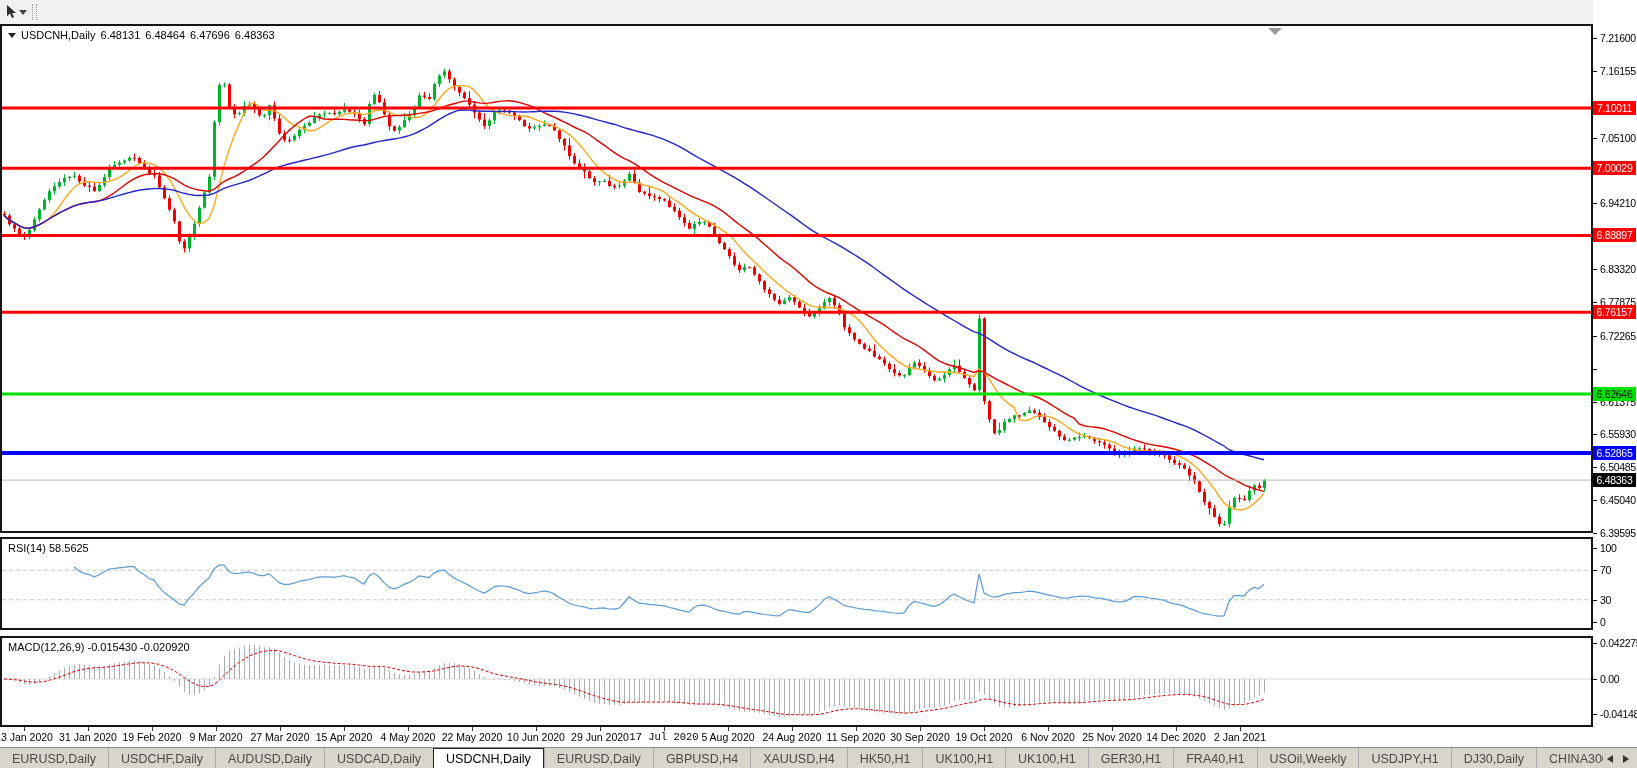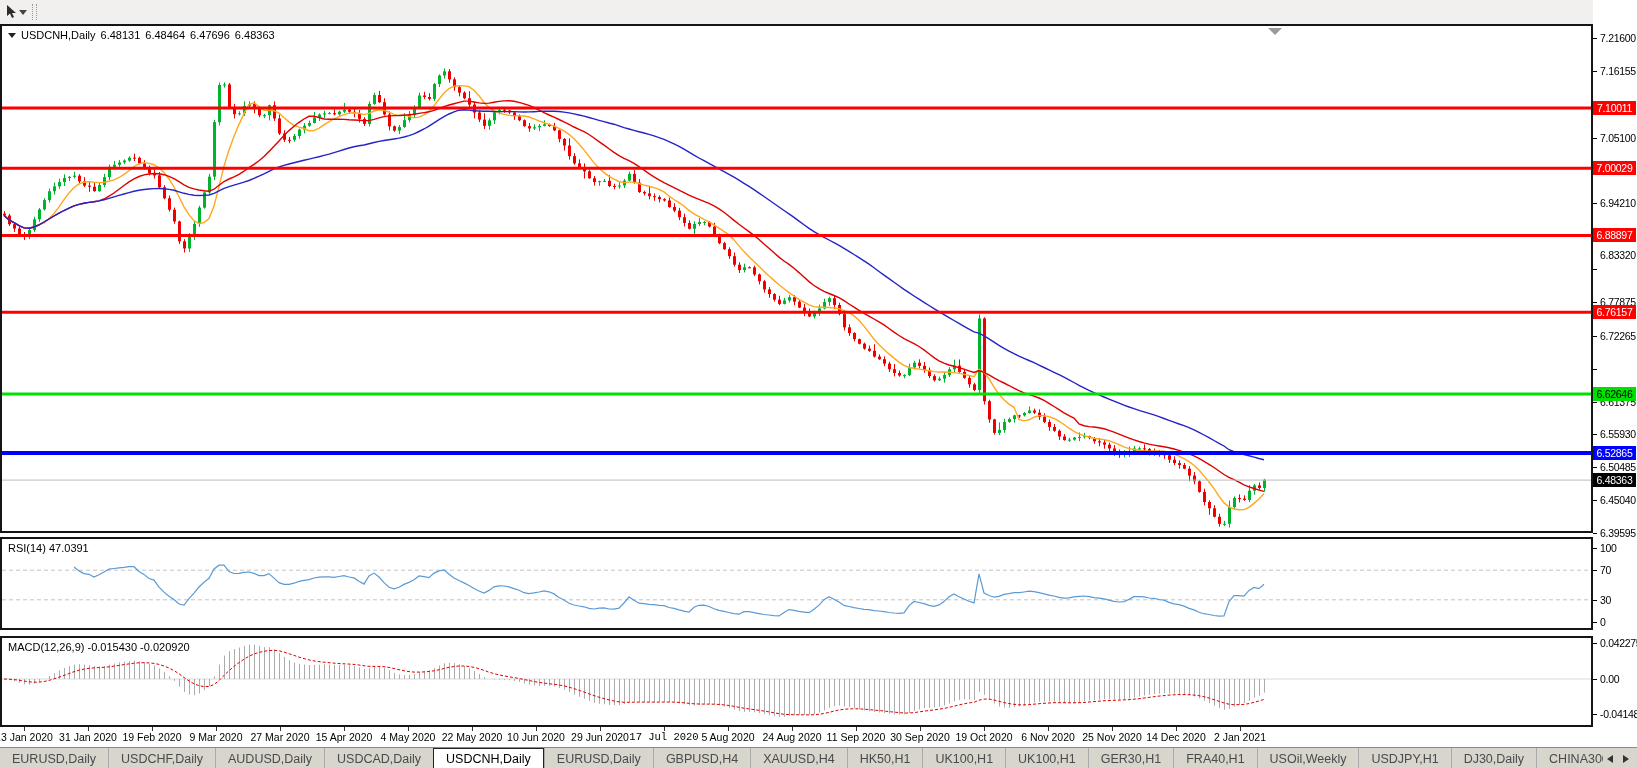--- a/index.html
+++ b/index.html
@@ -583,21 +583,21 @@
         <line x1="0" y1="209.41492980000035" x2="1589" y2="209.41492980000035" stroke="#FF0000" stroke-width="3"></line>
         <line x1="0" y1="286.3212138000002" x2="1589" y2="286.3212138000002" stroke="#FF0000" stroke-width="3"></line>
         <line x1="0" y1="367.88171640000024" x2="1589" y2="367.88171640000024" stroke="#00E100" stroke-width="3"></line>
         <line x1="0" y1="426.9257010000002" x2="1589" y2="426.9257010000002" stroke="#0000FF" stroke-width="4"></line>
         <line x1="0" y1="454.10247420000024" x2="1589" y2="454.10247420000024" stroke="#bdbdbd" stroke-width="1"></line>
         <path d="M1266,2 L1280,2 L1273,9 Z" fill="#9a9a9a"></path>
       </svg>
   </div>
 
   <div id="rsi-panel" class="panel">
-    <div class="panel-label"><span>RSI(14)</span> <span>47.0391</span></div>
+    <div class="panel-label"><span>RSI(14)</span> <span>58.5625</span></div>
     <svg id="rsi-svg" width="1589" height="89">
         <line x1="0" y1="31.2" x2="1589" y2="31.2" stroke="#c4c4c4" stroke-width="1" stroke-dasharray="4,3"></line>
         <line x1="0" y1="60.8" x2="1589" y2="60.8" stroke="#c4c4c4" stroke-width="1" stroke-dasharray="4,3"></line>
         <polyline points="72,28.1 77,31.9 82,34.6 87,35.3 92,38.1 97,35.7 102,33.1 107,30.1 112,29.5 117,28.9 122,28.4 127,27.6 132,27.7 137,32.4 142,35.4 147,39.5 152,41.1 157,48.1 162,53.1 167,57.2 172,60.6 177,65.0 182,66.2 187,59.6 192,54.1 197,48.0 202,43.3 207,39.3 212,30.0 217,26.2 222,26.1 227,32.6 232,34.5 237,34.4 242,33.3 247,33.0 252,34.4 257,36.6 262,36.6 267,34.6 272,39.1 277,43.6 282,45.3 287,45.3 292,44.2 297,42.4 302,41.3 307,40.6 312,39.0 317,38.2 322,37.9 327,37.8 332,38.4 337,37.5 342,36.7 347,38.0 352,38.9 357,42.3 362,45.1 367,36.9 372,34.1 377,38.0 382,43.7 387,48.3 392,49.8 397,48.2 402,45.4 407,43.4 412,40.7 417,36.9 422,37.6 427,38.6 432,34.1 437,31.9 442,30.9 447,35.2 452,39.0 457,41.5 462,43.9 467,46.5 472,49.5 477,52.0 482,54.0 487,51.4 492,47.8 497,46.8 502,47.0 507,47.9 512,49.6 517,51.3 522,53.7 527,54.6 532,53.9 537,53.0 542,51.9 547,52.8 552,54.9 557,58.6 562,61.0 567,64.2 572,66.0 577,67.0 582,67.8 587,69.3 592,70.0 597,69.2 602,68.9 607,70.0 612,70.1 617,69.1 622,64.0 627,57.9 632,61.3 637,64.2 642,64.6 647,65.4 652,65.6 657,66.3 662,66.7 667,68.5 672,69.4 677,70.9 682,72.1 687,73.1 692,68.2 697,66.3 702,66.1 707,67.5 712,69.8 717,71.3 722,72.4 727,73.5 732,74.6 737,75.2 742,72.6 747,72.6 752,73.7 757,74.6 762,75.5 767,76.0 772,76.6 777,76.9 782,73.6 787,70.6 792,71.4 797,72.4 802,73.1 807,73.7 812,70.2 817,66.1 822,60.7 827,57.8 832,60.3 837,63.1 842,66.4 847,67.5 852,68.7 857,69.5 862,70.3 867,70.7 872,71.6 877,72.0 882,72.7 887,73.5 892,74.0 897,74.3 902,73.9 907,66.6 912,62.5 917,63.5 922,64.7 927,66.4 932,67.4 937,65.9 942,62.6 947,57.8 952,54.9 957,57.7 962,60.0 967,62.2 972,63.9 977,34.8 982,54.0 987,56.5 992,58.2 997,57.4 1002,55.4 1007,54.7 1012,53.7 1017,53.7 1022,53.0 1027,52.2 1032,52.7 1037,53.7 1042,54.9 1047,56.1 1052,57.0 1057,58.3 1062,59.1 1067,58.9 1072,57.8 1077,57.4 1082,57.0 1087,57.6 1092,58.7 1097,59.1 1102,59.8 1107,61.1 1112,62.4 1117,63.0 1122,62.6 1127,60.4 1132,57.7 1137,57.6 1142,57.9 1147,59.0 1152,59.3 1157,60.5 1162,61.2 1167,63.4 1172,64.8 1177,65.6 1182,67.1 1187,69.4 1192,70.9 1197,73.2 1202,74.7 1207,75.5 1212,76.5 1217,77.1 1222,77.0 1227,62.5 1232,56.5 1237,56.7 1242,57.2 1247,51.4 1252,48.4 1257,49.6 1262,45.2 " fill="none" stroke="#5B9BD5" stroke-width="1.2"></polyline>
       </svg>
   </div>
 
   <div id="macd-panel" class="panel">
     <div class="panel-label"><span>MACD(12,26,9)</span> <span>-0.015430</span> <span>-0.020920</span></div>
     <svg id="macd-svg" width="1589" height="87">
@@ -862,21 +862,21 @@
   <div id="axis-col">
       <div class="ax-tick" style="top: 38px;"></div>
       <div class="ax-label" style="top: 32px;">7.21600</div>
       <div class="ax-tick" style="top: 71px;"></div>
       <div class="ax-label" style="top: 65px;">7.16155</div>
       <div class="ax-tick" style="top: 138px;"></div>
       <div class="ax-label" style="top: 132px;">7.05100</div>
       <div class="ax-tick" style="top: 203px;"></div>
       <div class="ax-label" style="top: 197px;">6.94210</div>
       <div class="ax-tick" style="top: 269px;"></div>
-      <div class="ax-label" style="top: 249px;">6.83320</div>
+      <div class="ax-label" style="top: 263px;">6.83320</div>
       <div class="ax-tick" style="top: 302px;"></div>
       <div class="ax-label" style="top: 296px;">6.77875</div>
       <div class="ax-tick" style="top: 336px;"></div>
       <div class="ax-label" style="top: 330px;">6.72265</div>
       <div class="ax-tick" style="top: 369px;"></div>
       <div class="ax-label" style="top: 363px; padding-left: 48px;">6.66820</div>
       <div class="ax-tick" style="top: 402px;"></div>
       <div class="ax-label" style="top: 396px;">6.61375</div>
       <div class="ax-tick" style="top: 434px;"></div>
       <div class="ax-label" style="top: 428px;">6.55930</div>

